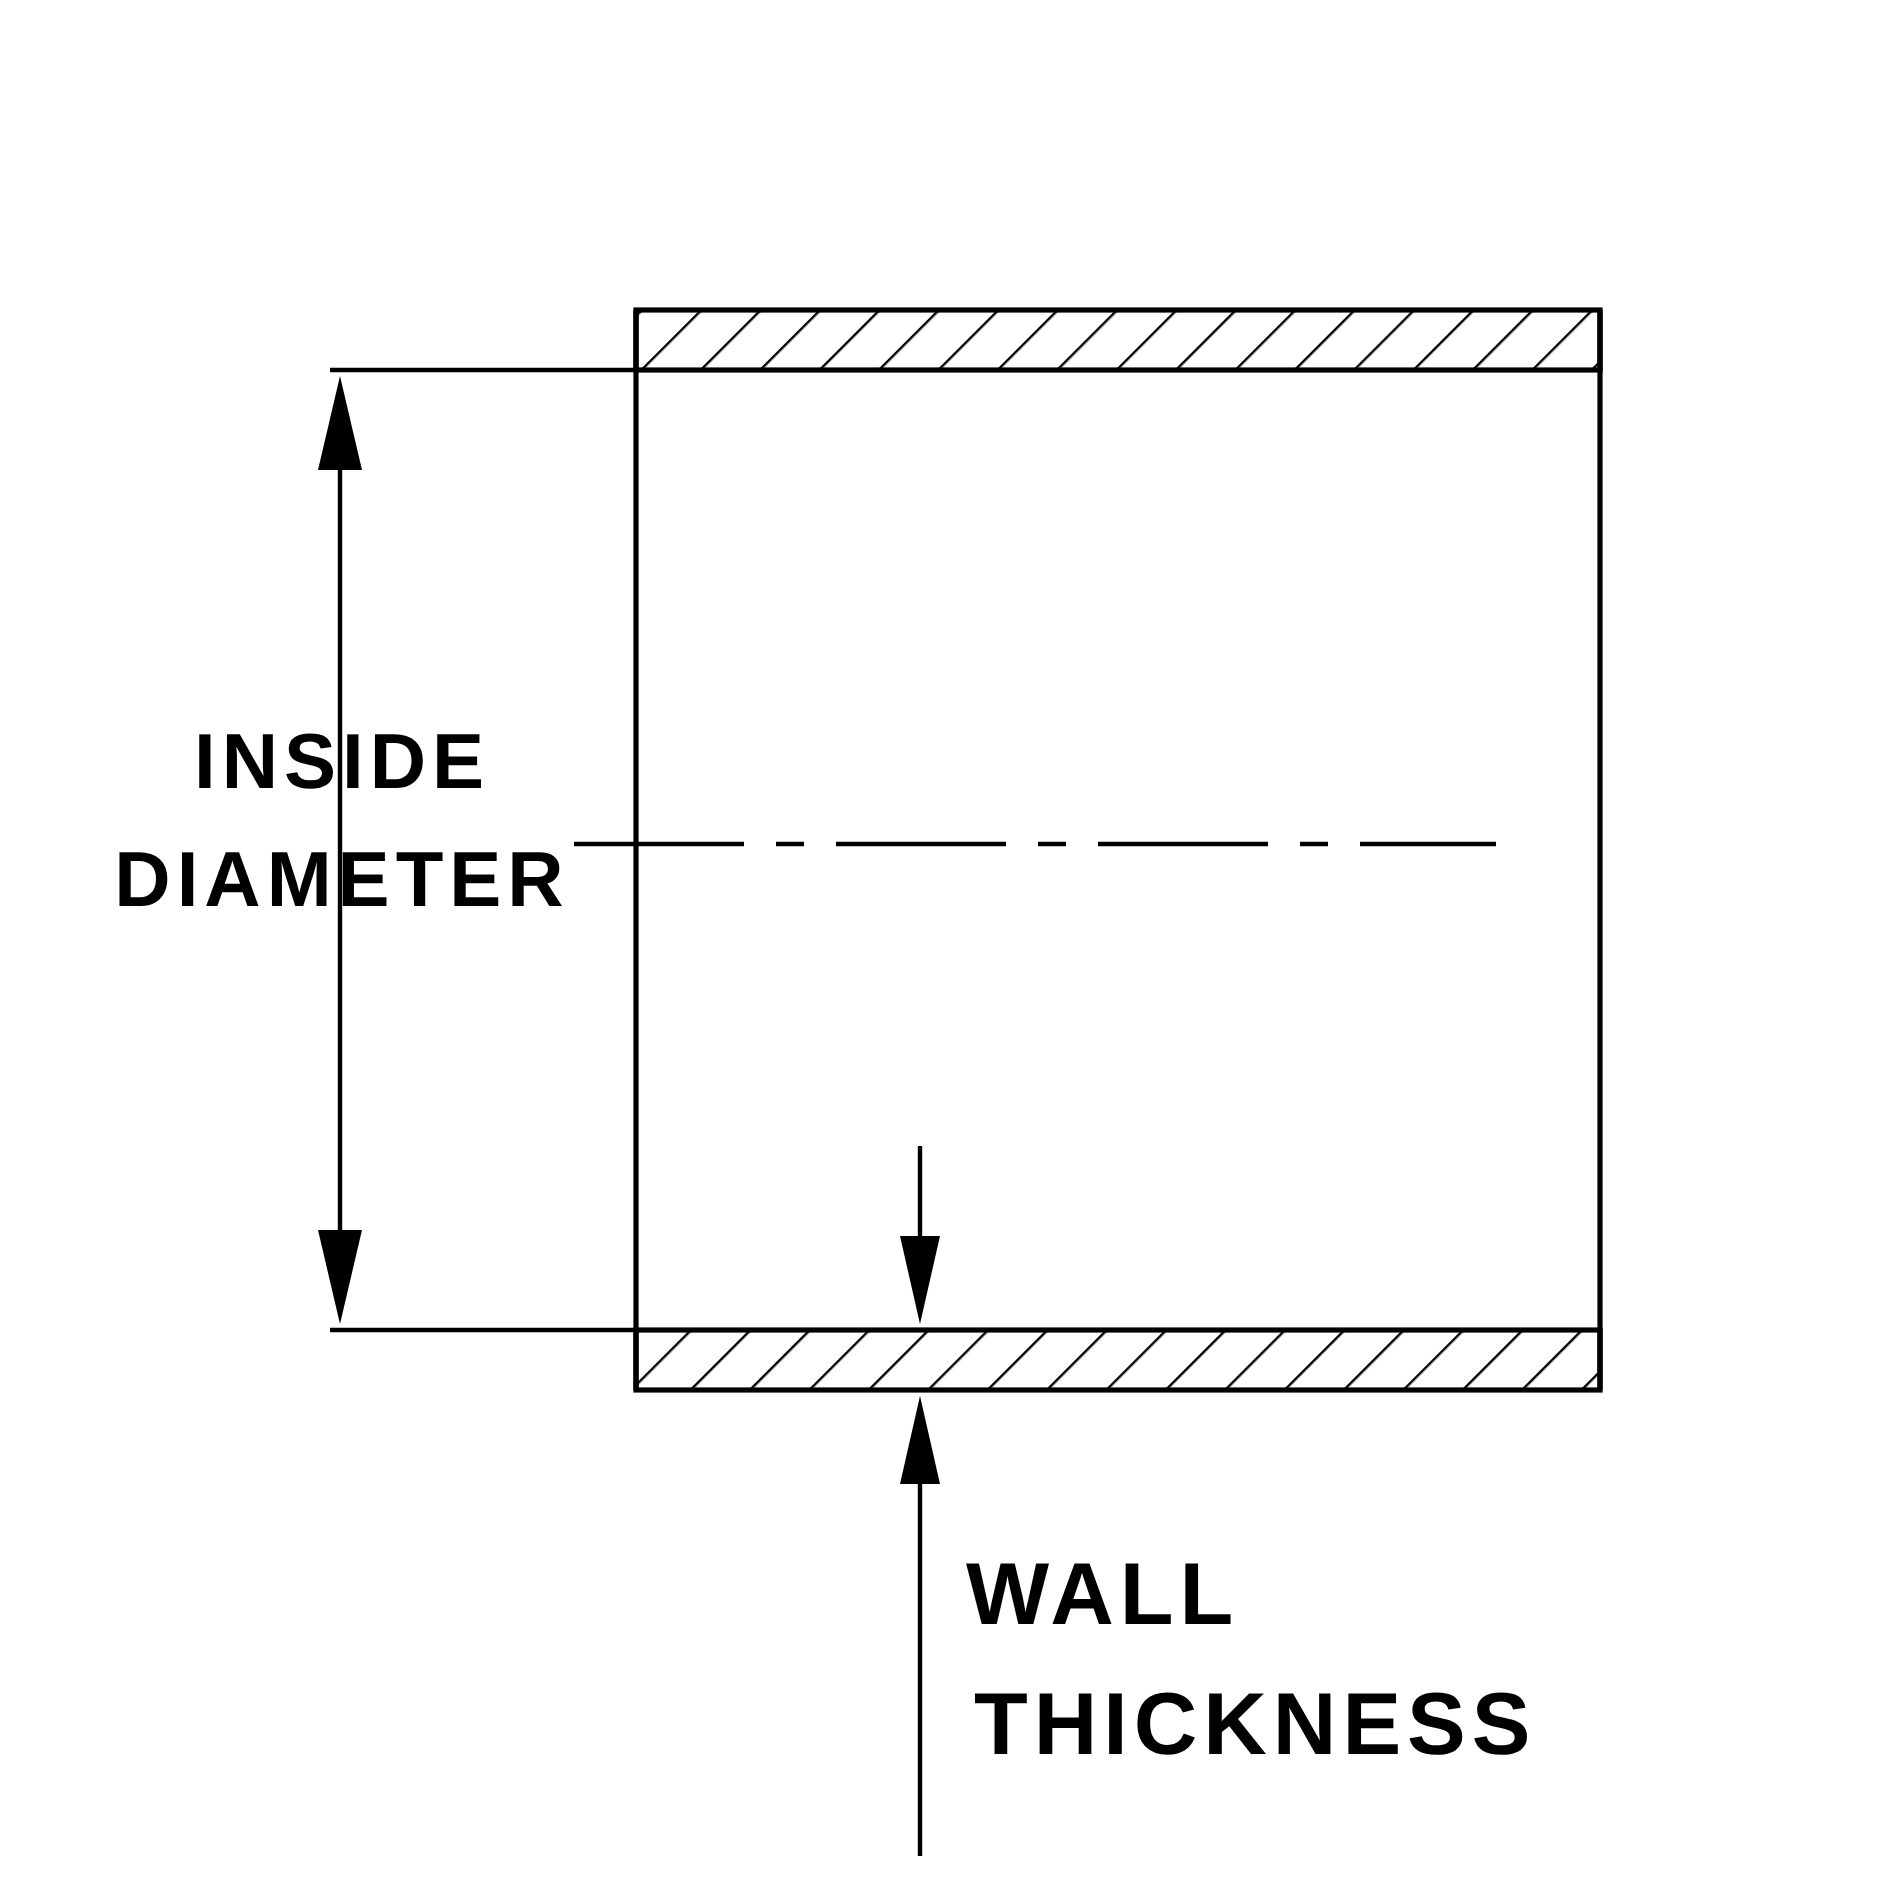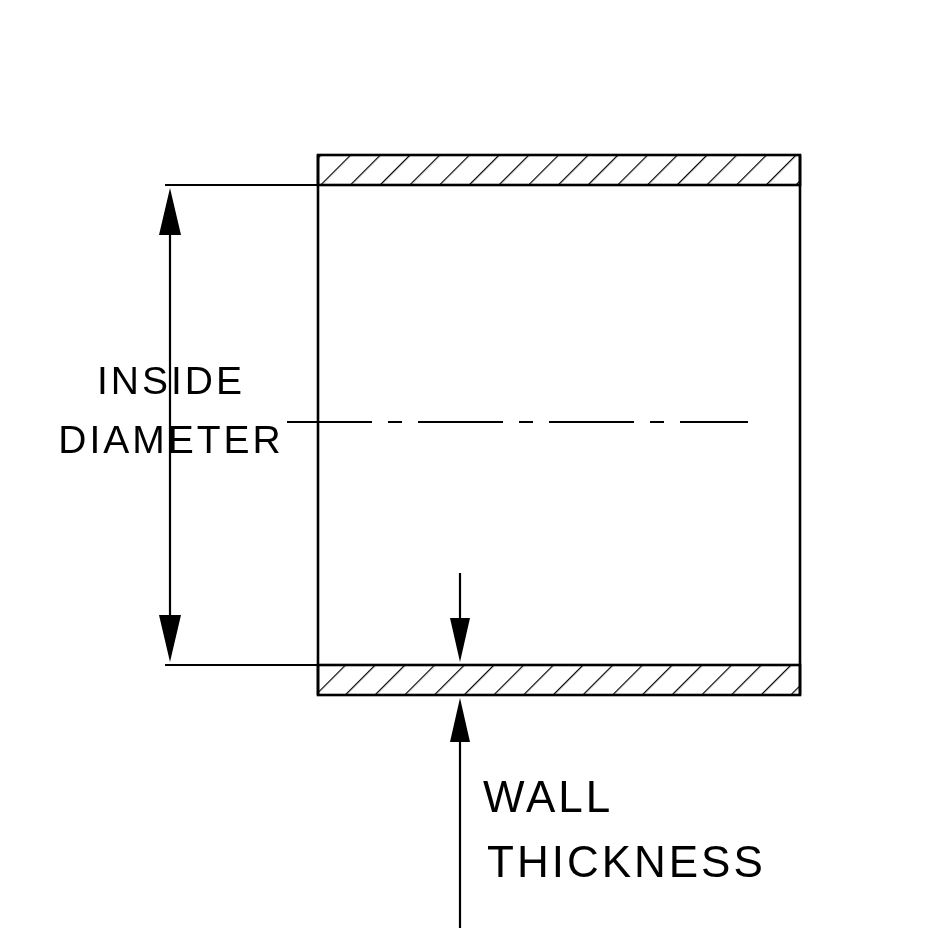--- a/index.html
+++ b/index.html
@@ -6,20 +6,21 @@
     margin: 0;
     padding: 0;
     background: #ffffff;
   }
   .canvas {
     position: relative;
     width: 899px;
     height: 945px;
     background: #ffffff;
     overflow: hidden;
+    font-weight: bold;
   }
   svg text {
     font-family: "Liberation Sans", "DejaVu Sans", sans-serif;
     fill: #000000;
   }
   .dim-label-left {
     font-size: 39px;
     letter-spacing: 3px;
     text-anchor: middle;
   }

